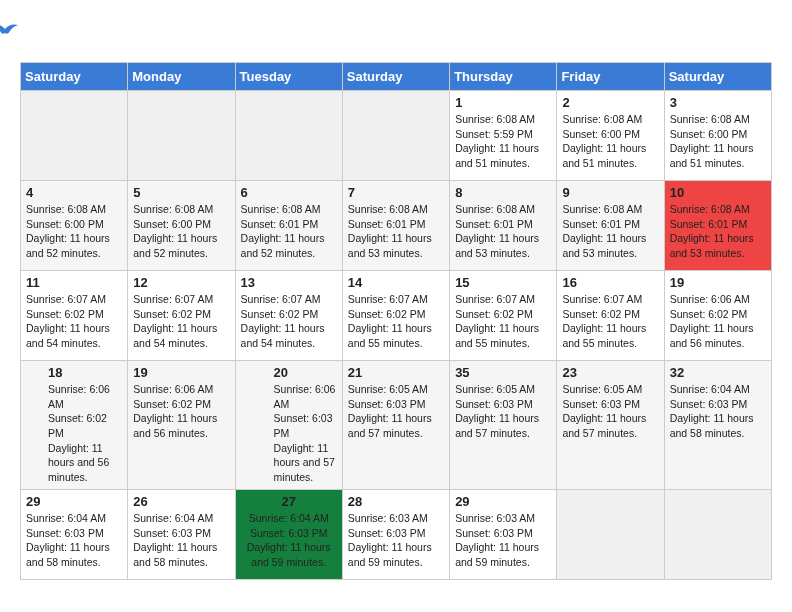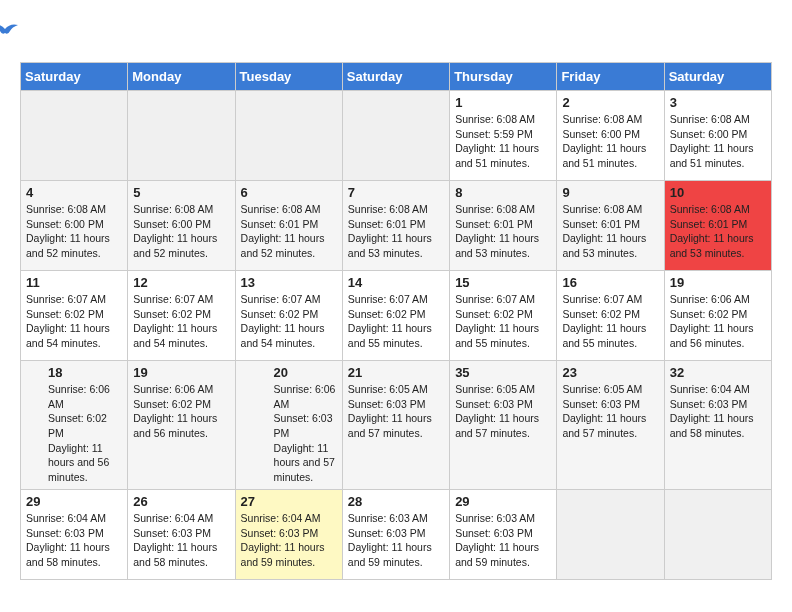--- a/index.html
+++ b/index.html
@@ -278,21 +278,21 @@
           <div class="day-info" style="white-space: pre-line;">Sunrise: 6:04 AM
 Sunset: 6:03 PM
 Daylight: 11 hours and 58 minutes.</div>
         </td>
         <td style="background-color: rgb(255, 255, 255);">
           <div class="day-number">26</div>
           <div class="day-info" style="white-space: pre-line;">Sunrise: 6:04 AM
 Sunset: 6:03 PM
 Daylight: 11 hours and 58 minutes.</div>
         </td>
-        <td style="background-color: #fef9c3;">
+        <td style="background-color: #15803d; text-align: center;">
           <div class="day-number">27</div>
           <div class="day-info" style="white-space: pre-line;">Sunrise: 6:04 AM
 Sunset: 6:03 PM
 Daylight: 11 hours and 59 minutes.</div>
         </td>
         <td style="background-color: rgb(255, 255, 255);">
           <div class="day-number">28</div>
           <div class="day-info" style="white-space: pre-line;">Sunrise: 6:03 AM
 Sunset: 6:03 PM
 Daylight: 11 hours and 59 minutes.</div>

